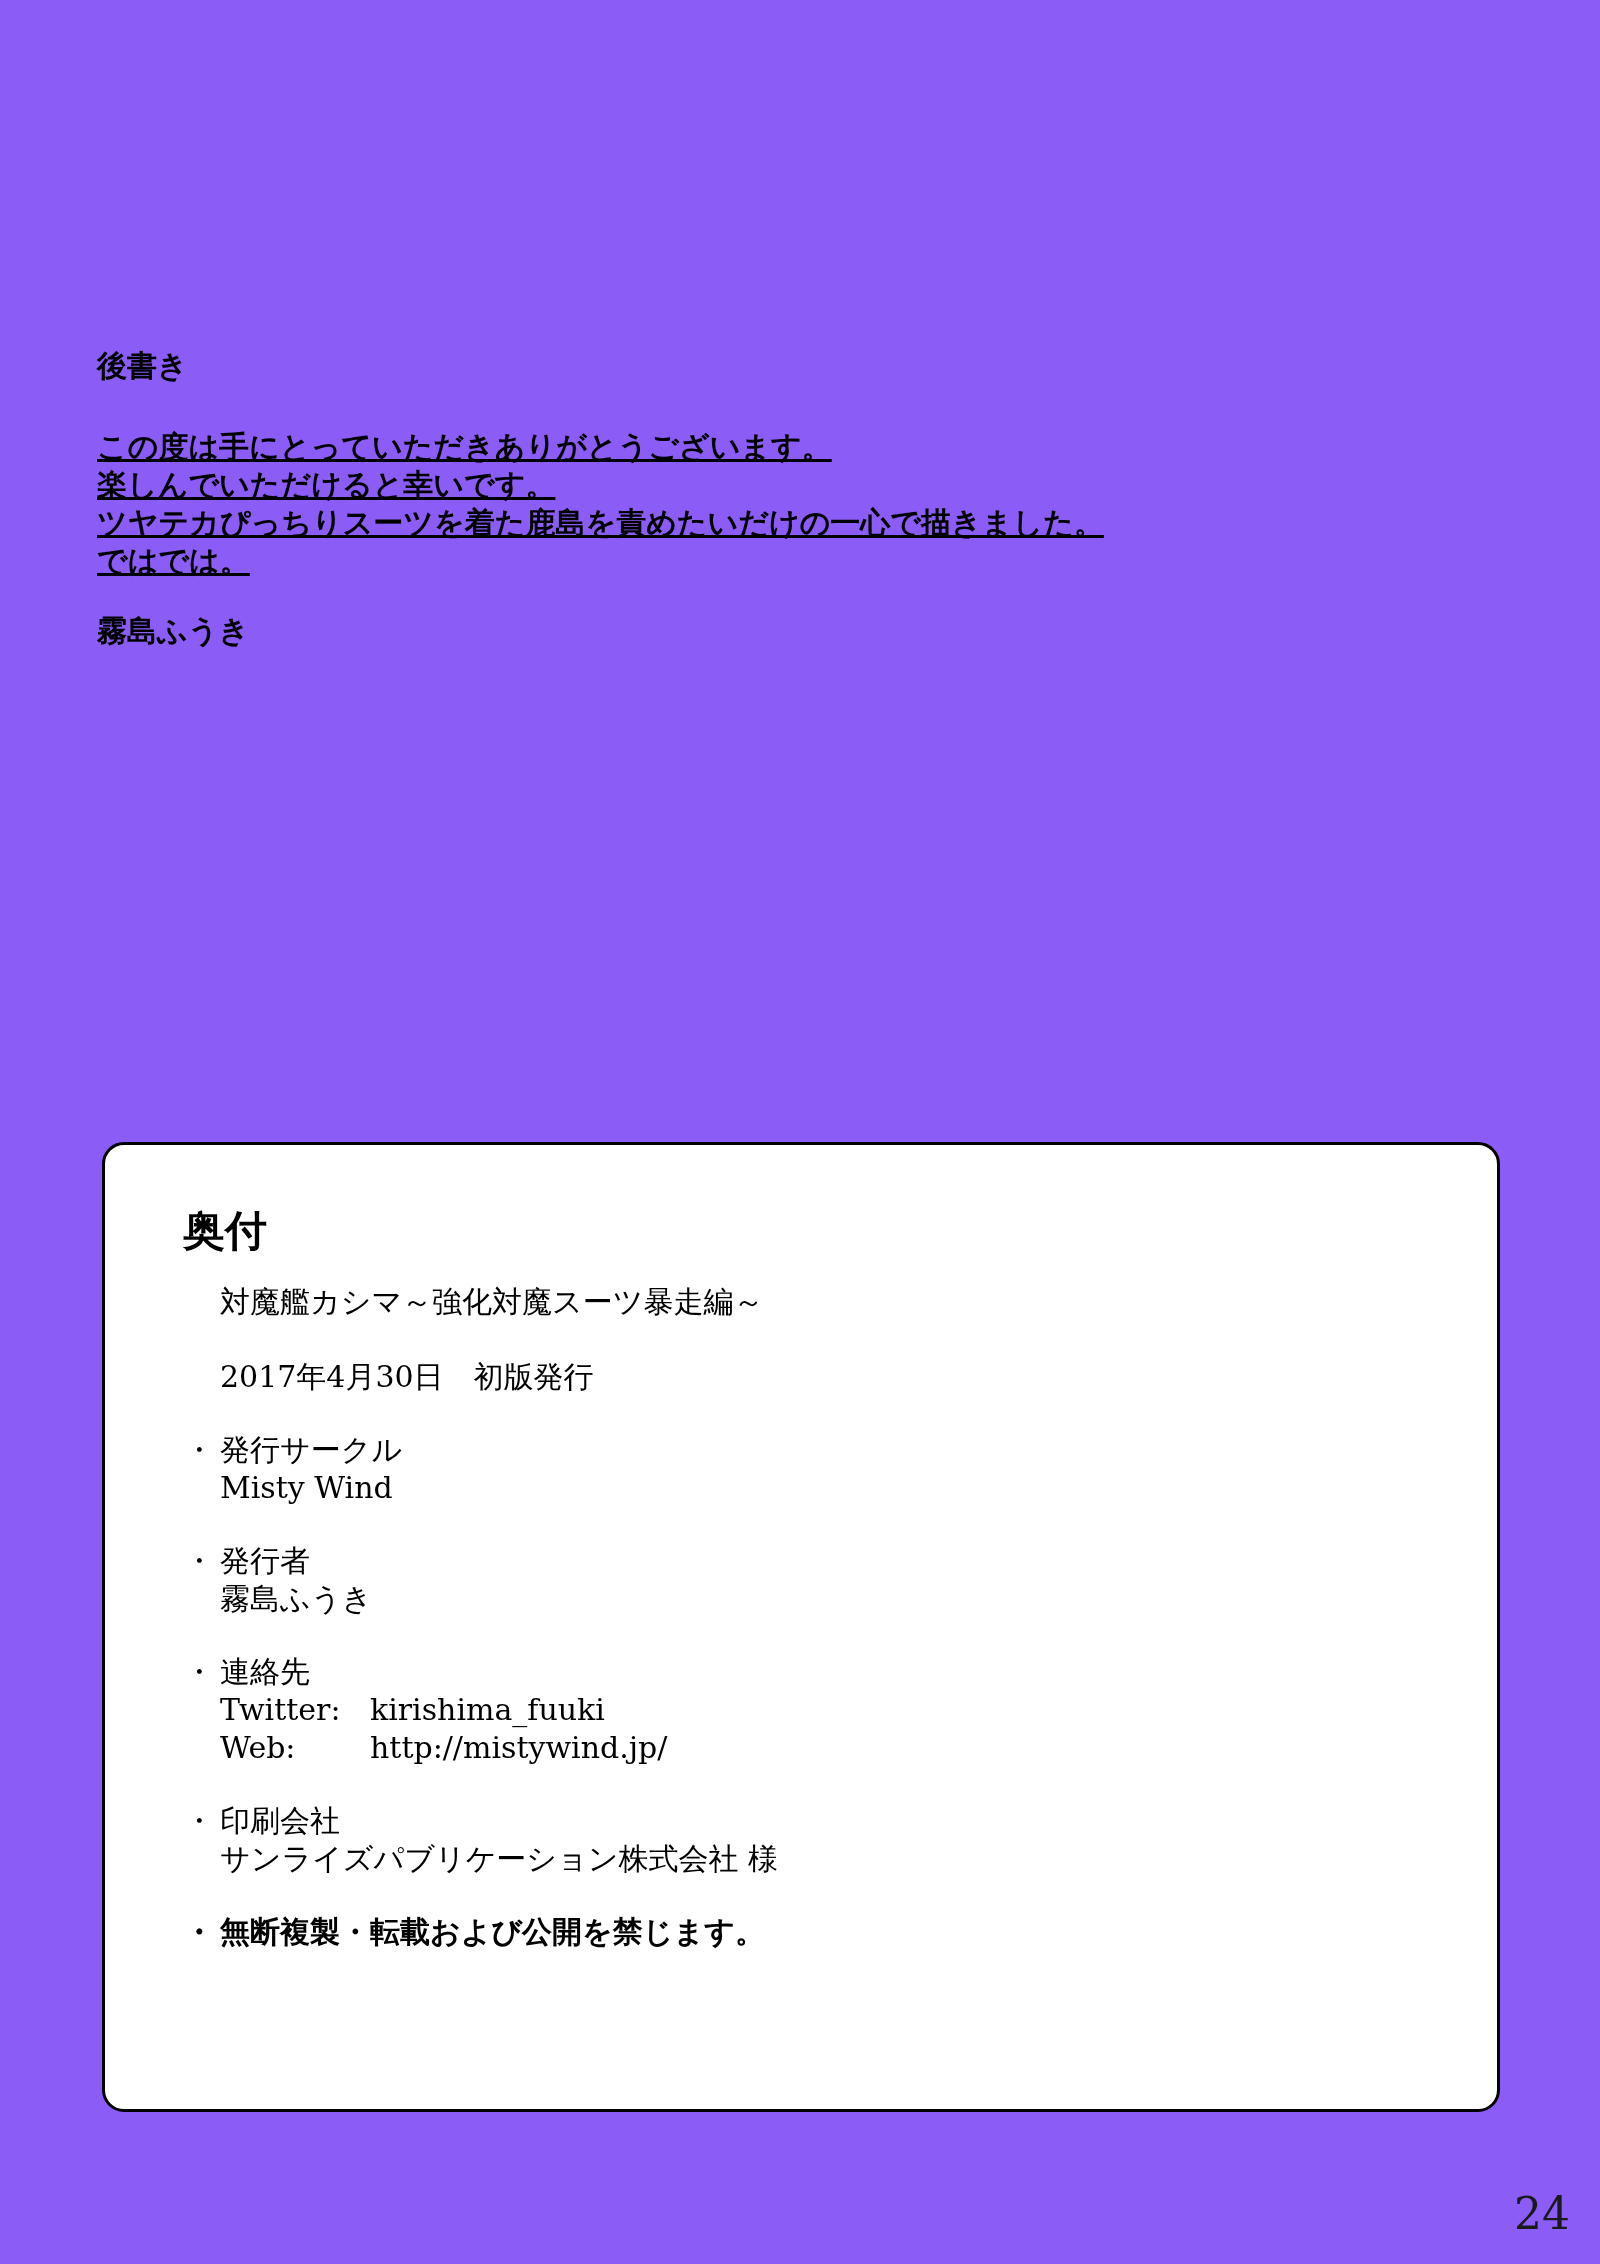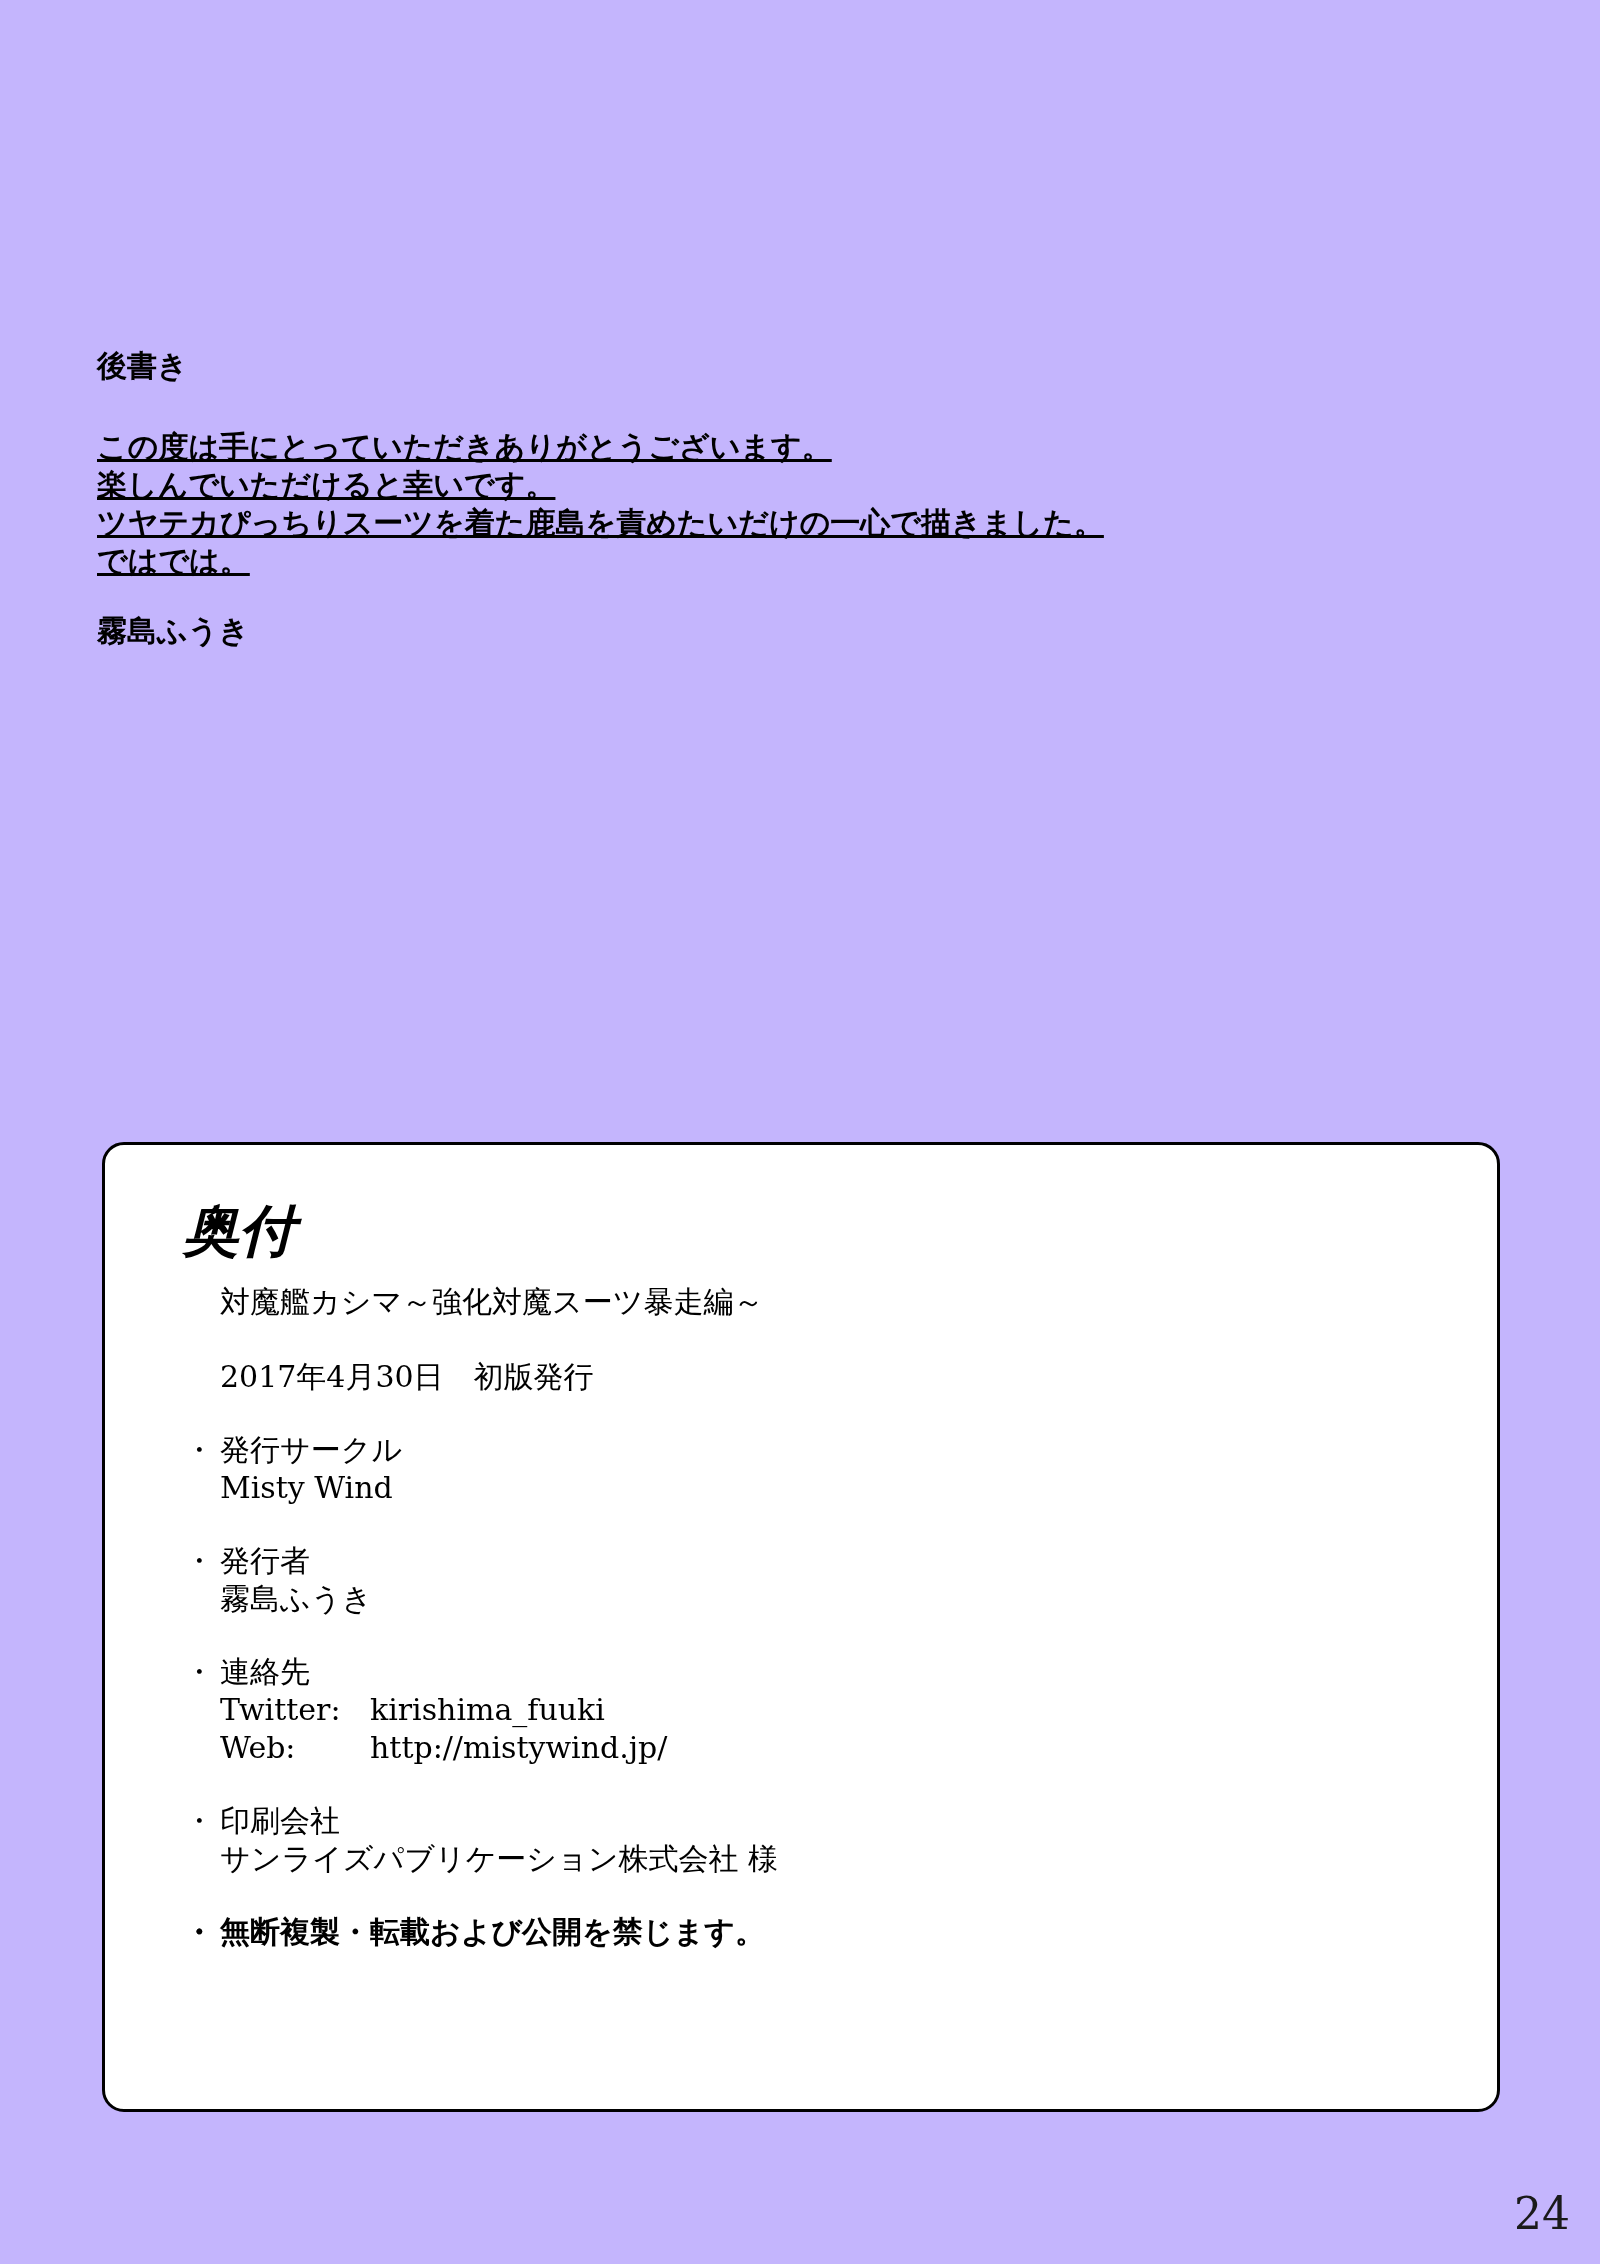--- a/index.html
+++ b/index.html
@@ -4,21 +4,21 @@
 <style>
   html, body {
     margin: 0;
     padding: 0;
     background: #ffffff;
   }
   .page {
     position: relative;
     width: 1600px;
     height: 2264px;
-    background: #c4b5fd;
+    background: #8b5cf6;
     color: #000000;
     overflow: hidden;
   }
 
   
   .afterword {
     position: absolute;
     left: 97px;
     top: 347px;
     font-family: "DejaVu Sans", "Liberation Sans", sans-serif;
@@ -56,24 +56,23 @@
     font-family: "DejaVu Serif", "Liberation Serif", serif;
     font-size: 30px;
     line-height: 38px;
     color: #000000;
     padding: 62px 30px 0 115px;
     white-space: nowrap;
   }
   .c-heading {
     font-family: "DejaVu Sans", "Liberation Sans", sans-serif;
     font-weight: bold;
-    font-size: 56px;
+    font-size: 42px;
     line-height: 48px;
     margin: 0 0 0 -37px;
-    font-style: italic;
   }
   .c-title {
     margin-top: 28px;
   }
   .c-date {
     margin-top: 37px;
   }
   .c-group {
     margin-top: 35px;
   }

